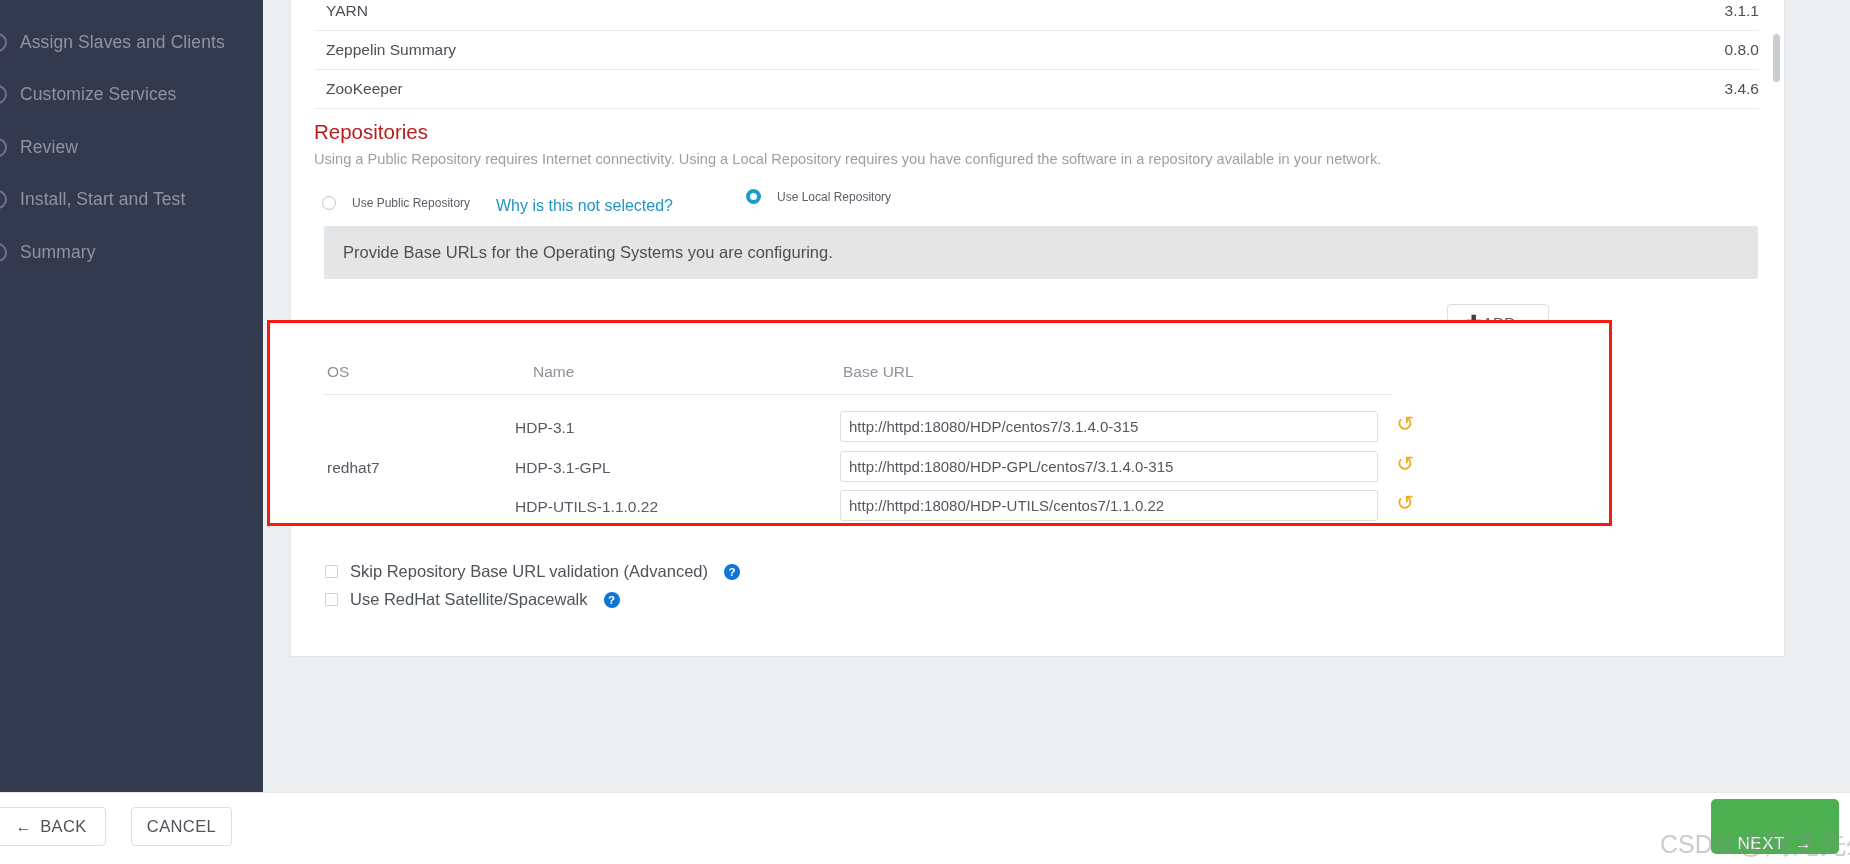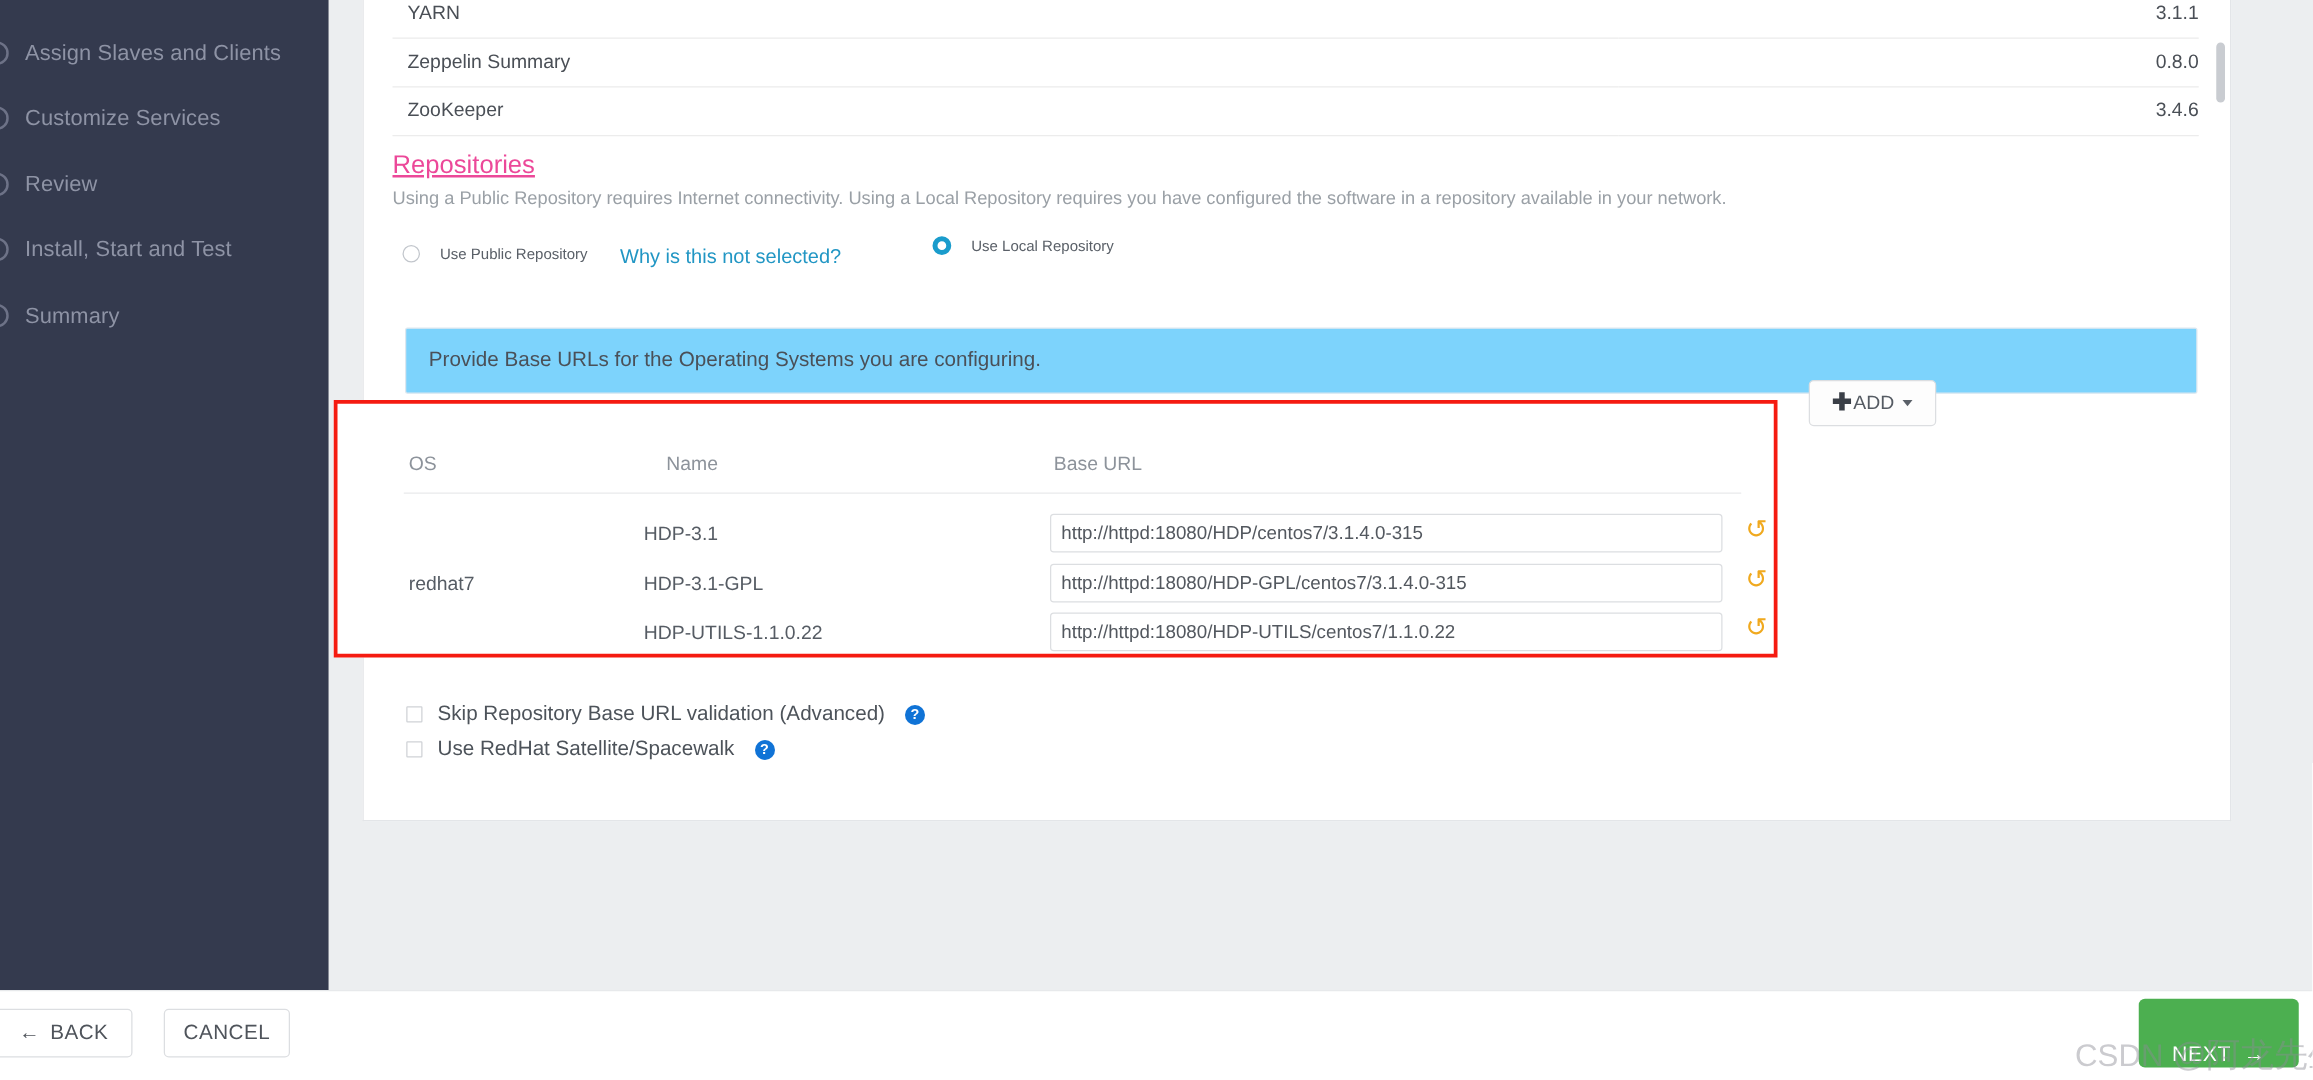--- a/index.html
+++ b/index.html
@@ -91,24 +91,23 @@
     width: 7px; height: 48px;
     background: #c9ccd1;
     border-radius: 4px;
   }
 
   
   #repo-heading {
     position: absolute;
     left: 23px; top: 128px;
     font-size: 20.5px;
-    color: #ec4899;
+    color: #b91c1c;
     font-weight: normal;
     margin: 0;
-    text-decoration: underline;
   }
   #repo-desc {
     position: absolute;
     left: 23px; top: 159px;
     font-size: 14.6px;
     color: #9aa0a6;
     white-space: nowrap;
   }
 
   .radio-row { position: absolute; top: 204px; }
@@ -136,29 +135,28 @@
     color: #2196c4;
     cursor: pointer;
     white-space: nowrap;
   }
   #local-radio-row { left: 455px; top: 197px; }
 
   #info-banner {
     position: absolute;
     left: 33px; top: 234px;
     width: 1434px; height: 53px;
-    background: #7dd3fc;
+    background: #e5e5e5;
     border: 1px solid #dde7ef;
     border-radius: 2px;
     display: flex;
     align-items: center;
     padding-left: 18px;
     font-size: 16.5px;
     color: #4a5058;
-    margin-top: 36px;
   }
 
   #add-button {
     position: absolute;
     left: 1156px; top: 312px;
     width: 102px; height: 37px;
     background: #fdfdfd;
     border: 1px solid #dcdee1;
     border-radius: 4px;
     display: flex;
@@ -178,21 +176,21 @@
     width: 0; height: 0;
     border-left: 4.5px solid transparent;
     border-right: 4.5px solid transparent;
     border-top: 5px solid #5a6068;
   }
 
   
   #repo-box {
     position: absolute;
     left: -24px; top: 328px;
-    width: 1155px; height: 206px;
+    width: 1345px; height: 206px;
     border: 3px solid #f51b11;
     background: #ffffff;
   }
   #repo-table-inner {
     position: absolute;
     left: 45px; top: 0;
     width: 1090px;
   }
   .repo-head {
     position: absolute;

